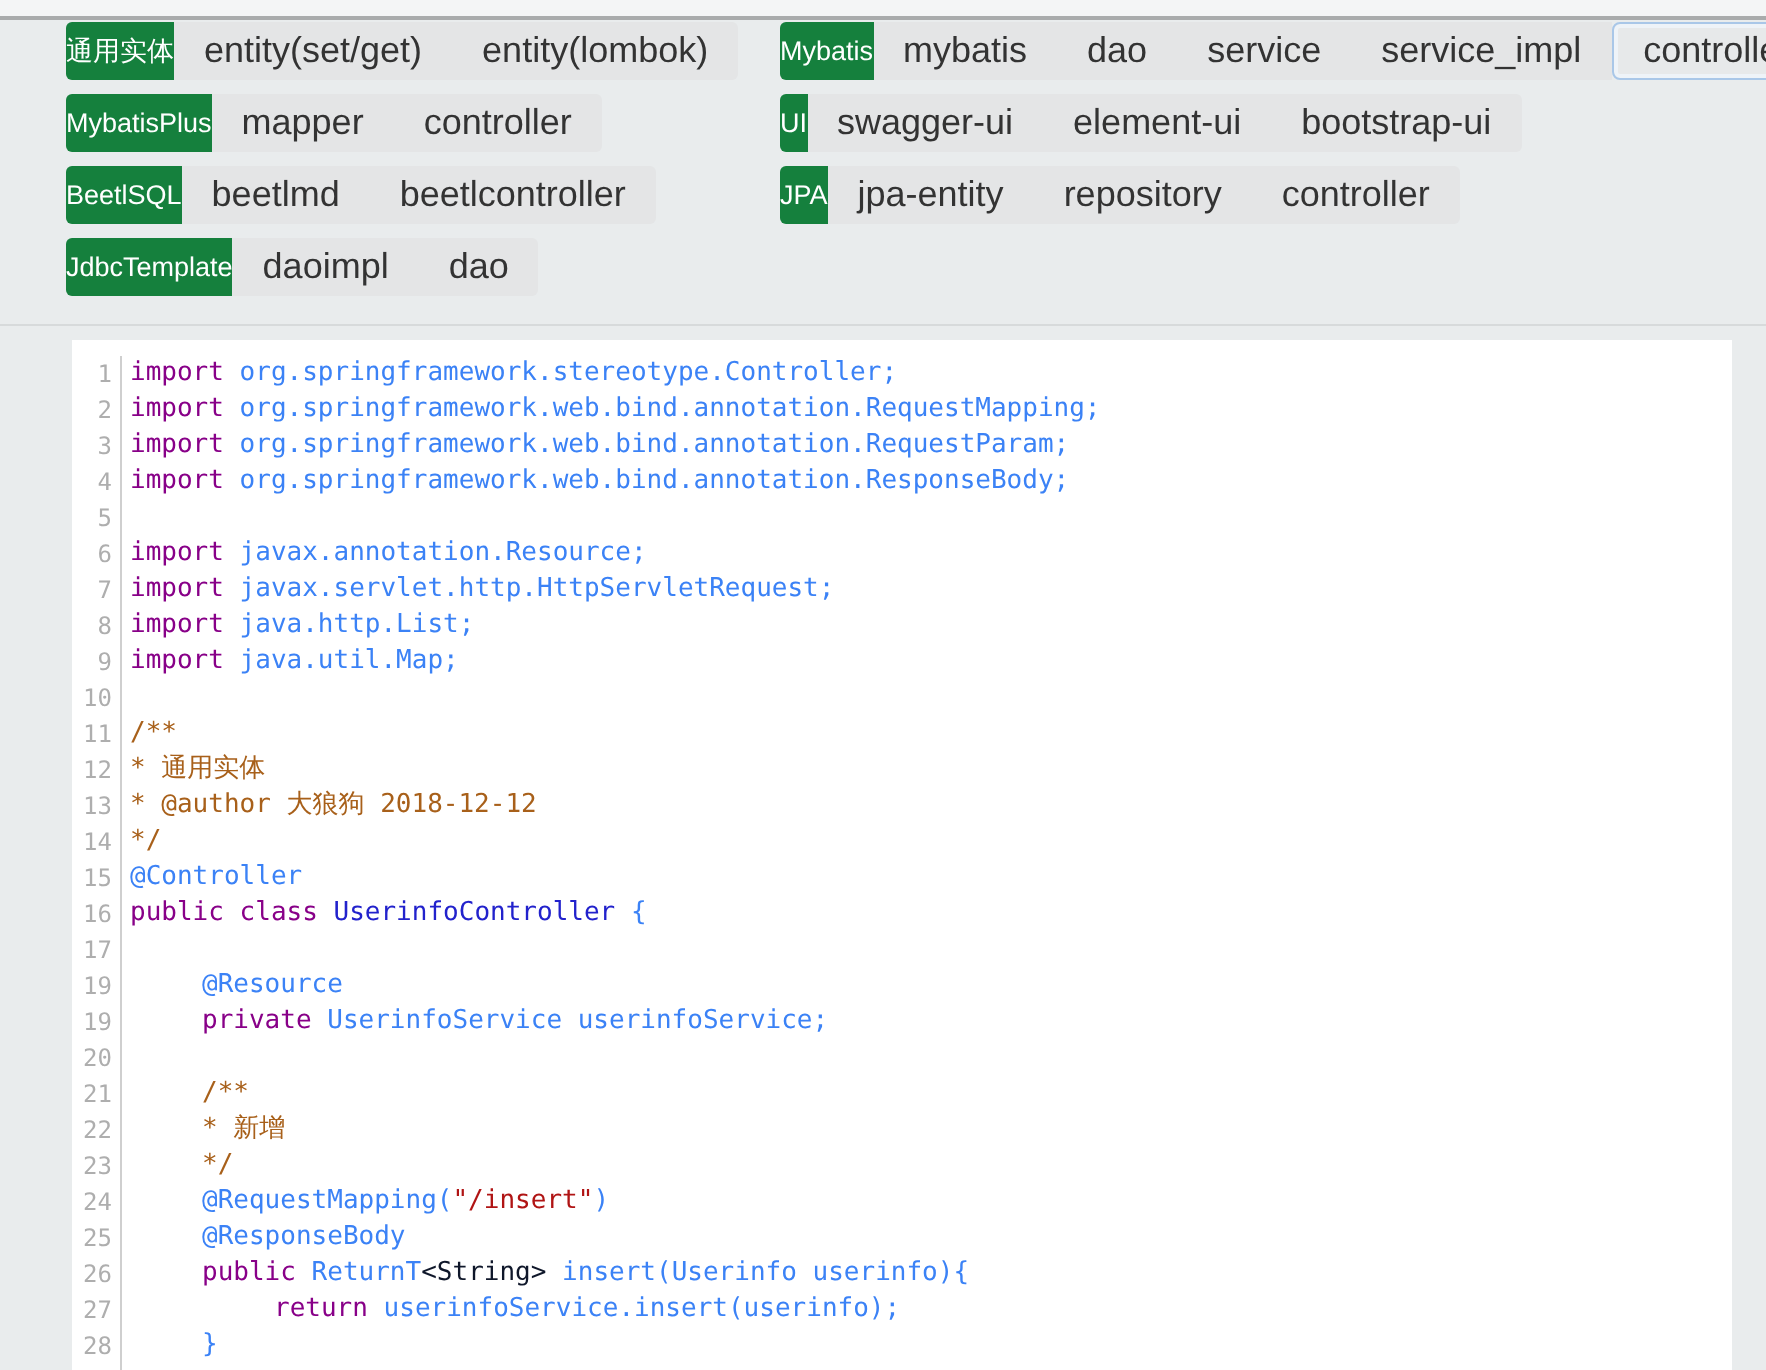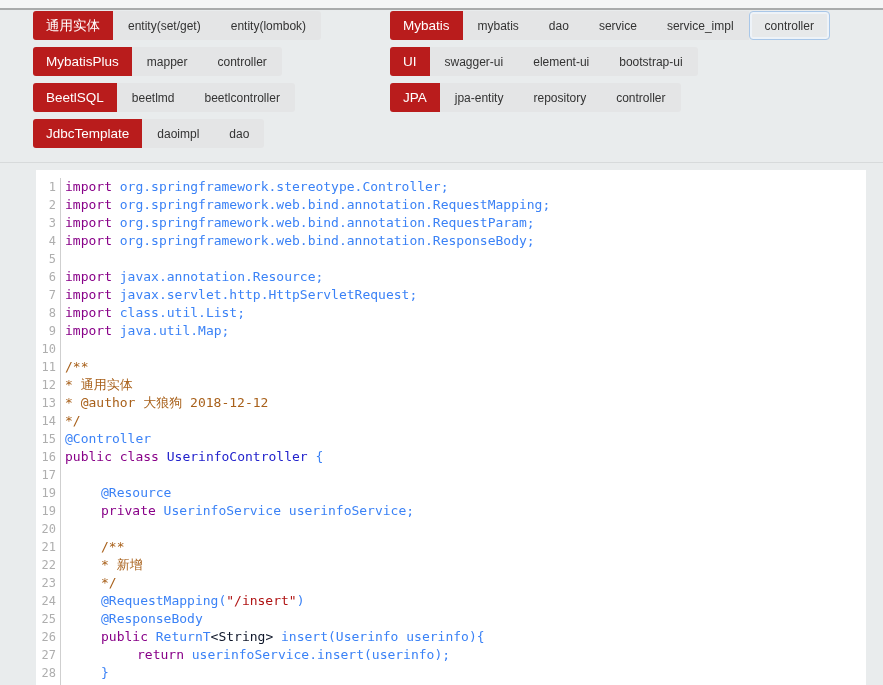--- a/index.html
+++ b/index.html
@@ -13,26 +13,26 @@
     background:#f4f5f6;border-bottom:2px solid #a9abac;
   }
   .hairline{
     position:absolute;top:162px;left:0;right:0;height:1px;background:#d7dadb;
   }
   .col{position:absolute;display:flex;flex-direction:column;gap:7px;align-items:flex-start;}
   .col-left{left:33px;top:11px;}
   .col-right{left:390px;top:11px;}
   .group{display:flex;height:29px;border-radius:3px;align-items:stretch;}
   .glabel{
-    background:#b91c1c;color:#ffffff;display:flex;align-items:center;
-    padding:0 13px;font-size:13.5px;border-radius:3px 0 0 3px;white-space:nowrap;
+    background:#15803d;color:#ffffff;display:flex;align-items:center;
+    padding:0 0;font-size:13.5px;border-radius:3px 0 0 3px;white-space:nowrap;
   }
   .gitem{
     background:#e4e5e6;color:#333333;display:flex;align-items:center;
-    padding:0 15px;font-size:12px;cursor:pointer;white-space:nowrap;
+    padding:0 15px;font-size:18px;cursor:pointer;white-space:nowrap;
     box-sizing:border-box;
   }
   .gitem:last-child{border-radius:0 3px 3px 0;}
   .gitem.selected{
     border:1px solid #a9c7e8;border-radius:4px;
     box-shadow:inset 0 0 0 2px #eef3f8;background:#e7e9ea;
   }
   .code-panel{
     position:absolute;left:36px;right:17px;top:170px;height:600px;
     background:#ffffff;padding-top:8px;box-sizing:border-box;
@@ -128,21 +128,21 @@
     <div class="code-row">
       <span class="ln">6</span>
       <span class="ct"><span class="tk-k">import</span><span class="tk-p"> javax.annotation.Resource;</span></span>
     </div>
     <div class="code-row">
       <span class="ln">7</span>
       <span class="ct"><span class="tk-k">import</span><span class="tk-p"> javax.servlet.http.HttpServletRequest;</span></span>
     </div>
     <div class="code-row">
       <span class="ln">8</span>
-      <span class="ct"><span class="tk-k">import</span><span class="tk-p"> class.util.List;</span></span>
+      <span class="ct"><span class="tk-k">import</span><span class="tk-p"> java.http.List;</span></span>
     </div>
     <div class="code-row">
       <span class="ln">9</span>
       <span class="ct"><span class="tk-k">import</span><span class="tk-p"> java.util.Map;</span></span>
     </div>
     <div class="code-row">
       <span class="ln">10</span>
       <span class="ct"></span>
     </div>
     <div class="code-row">

